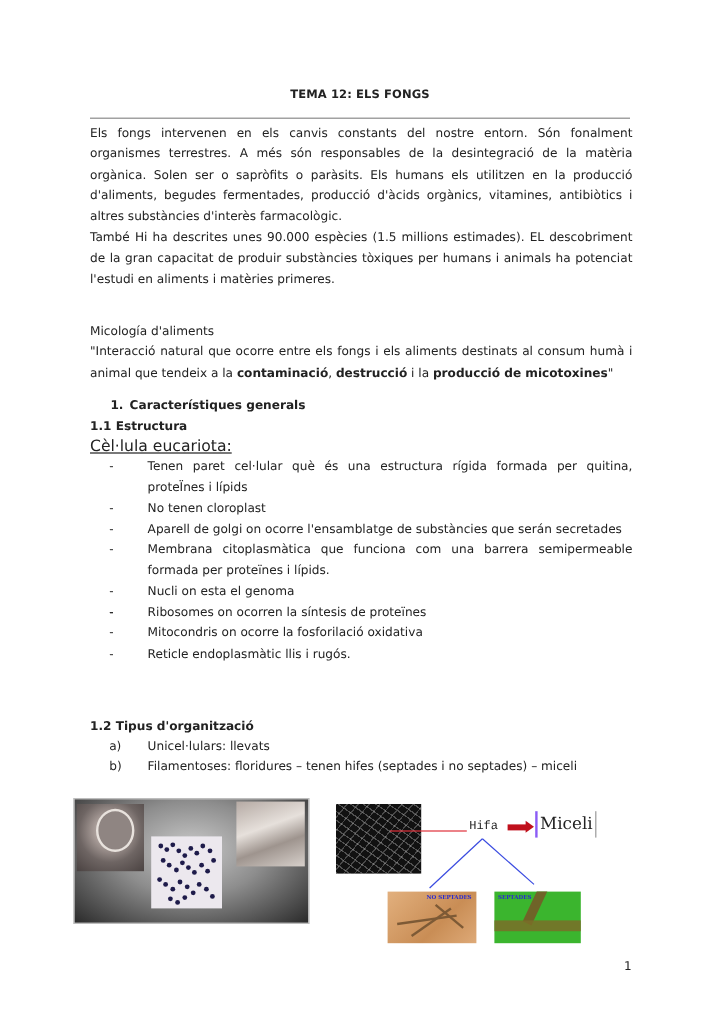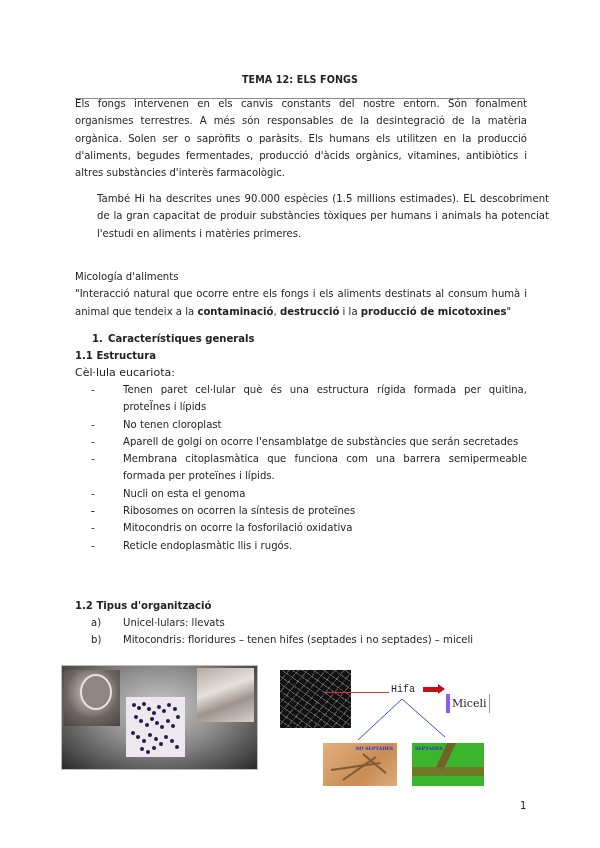--- a/index.html
+++ b/index.html
@@ -5,28 +5,28 @@
   html, body { margin: 0; padding: 0; background: #ffffff; }
   body { width: 600px; height: 848px; position: relative; overflow: hidden;
          font-family: "DejaVu Sans", sans-serif; color: #222; }
   .page { position: absolute; left: 0; top: 0; width: 600px; height: 674px; }
   .title { position: absolute; top: 74px; left: 0; width: 600px; text-align: center;
            font-size: 9.6px; font-weight: bold; letter-spacing: 0.1px; }
   .rule { position: absolute; top: 98px; left: 75px; width: 450px; height: 1px; background: #8a8a8a; }
   .body-text { position: absolute; left: 75px; width: 452px; font-size: 10.1px; line-height: 17.3px; }
   .justify { text-align: justify; }
   p { margin: 0; }
-  .block1 { top: 95px; }
-  .block2 { top: 190px; margin-left: 22px; }
+  .block1 { top: 103px; }
+  .block2 { top: 190px; }
   .block3 { top: 259px; }
   .sec-heading { position: absolute; font-size: 10.1px; font-weight: bold; line-height: 17px; }
   .h1 { top: 330px; left: 92px; }
   .h1 .num { display: inline-block; width: 16px; }
   .h11 { top: 347px; left: 75px; }
-  .sub-u { position: absolute; top: 364px; left: 75px; font-size: 11px; line-height: 17px; }
+  .sub-u { position: absolute; top: 364px; left: 75px; font-size: 13px; line-height: 17px; text-decoration: underline; }
   ul.dash { position: absolute; top: 381px; left: 75px; width: 452px; margin: 0; padding: 0; list-style: none;
             font-size: 10.1px; line-height: 17.3px; }
   ul.dash li { position: relative; padding-left: 48px; text-align: justify; }
   ul.dash li .dash-mark { position: absolute; left: 16px; top: 0; }
   .h12 { top: 597px; left: 75px; }
   ol.alpha { position: absolute; top: 614px; left: 75px; width: 452px; margin: 0; padding: 0; list-style: none;
              font-size: 10.1px; line-height: 17.3px; }
   ol.alpha li { position: relative; padding-left: 48px; }
   ol.alpha li .mark { position: absolute; left: 16px; }
   
@@ -44,22 +44,22 @@
   
   .fig2 { position: absolute; left: 280px; top: 670px; width: 240px; height: 130px; }
   .sem { position: absolute; left: 0; top: 0; width: 71px; height: 58px; background: #111;
          background-image: repeating-linear-gradient(35deg, rgba(200,200,200,0.35) 0 1px, transparent 1px 6px),
                            repeating-linear-gradient(-50deg, rgba(200,200,200,0.3) 0 1px, transparent 1px 7px); }
   .red-line { position: absolute; left: 45px; top: 22px; width: 64px; height: 1px; background: #e0313a; }
   .hifa { position: absolute; left: 111px; top: 14px; font-family: Liberation Mono, monospace; font-size: 10px; color: #222; }
   .red-arrow { position: absolute; left: 143px; top: 17px; width: 16px; height: 5px; background: #c0101c; }
   .red-arrow::after { content: ""; position: absolute; right: -6px; top: -3px; border-left: 7px solid #c0101c;
                       border-top: 5.5px solid transparent; border-bottom: 5.5px solid transparent; }
-  .miceli { position: absolute; left: 166px; top: 24px; padding: 3px 2px; font-family: "DejaVu Serif", serif;
-            font-size: 11px; color: #222; border-left: 4px solid #8b5cf6; border-right: 1px solid #999; }
+  .miceli { position: absolute; left: 166px; top: 6px; padding: 3px 2px; font-family: "DejaVu Serif", serif;
+            font-size: 14px; color: #222; border-left: 2px solid #8b5cf6; border-right: 1px solid #999; }
   .blue-lines { position: absolute; left: 0; top: 0; }
   .micro1 { position: absolute; left: 43px; top: 73px; width: 74px; height: 43px;
             background: linear-gradient(135deg, #e2b07e, #c98d55 60%, #deaa78); overflow: hidden; }
   .micro2 { position: absolute; left: 132px; top: 73px; width: 72px; height: 43px; background: #3bb52e; overflow: hidden; }
   .micro-label { position: absolute; top: 3px; font-family: "DejaVu Serif", serif; font-size: 4.6px; font-weight: bold; color: #2a2ad0; }
   .micro1 .micro-label { right: 4px; }
   .micro2 .micro-label { left: 3px; }
   .micro1 .fil { position: absolute; height: 2px; background: #7d5a36; transform-origin: left; }
   .micro2 .hypha { position: absolute; left: -2px; top: 24px; width: 80px; height: 9px; background: #7b6d28; opacity: 0.85; }
   .micro2 .hypha2 { position: absolute; left: 30px; top: -4px; width: 8px; height: 32px; background: #6f6428; transform: rotate(25deg); }
@@ -95,21 +95,21 @@
     <li><span class="dash-mark">-</span><span>Nucli on esta el genoma</span></li>
     <li><span class="dash-mark">-</span></li>
     <li><span class="dash-mark">-</span><span>Ribosomes on ocorren la síntesis de proteïnes</span></li>
     <li><span class="dash-mark">-</span><span>Mitocondris on ocorre la fosforilació oxidativa</span></li>
     <li><span class="dash-mark">-</span><span>Reticle endoplasmàtic llis i rugós.</span></li>
   </ul>
 
   <div class="sec-heading h12">1.2 Tipus d'organització</div>
   <ol class="alpha">
     <li><span class="mark">a)</span><span>Unicel·lulars: llevats</span></li>
-    <li><span class="mark">b)</span><span>Mitocondris: floridures – tenen hifes (septades i no septades) – miceli</span></li>
+    <li><span class="mark">b)</span><span>Filamentoses: floridures – tenen hifes (septades i no septades) – miceli</span></li>
   </ol>
 
   <div class="fig1">
     <div class="ph1"></div>
     <div class="ph2">
       <span style="left:6px;top:6px"></span>
         <span style="left:11px;top:9px"></span>
         <span style="left:16px;top:5px"></span>
       <span style="left:21px;top:10px"></span>
         <span style="left:26px;top:14px"></span>

